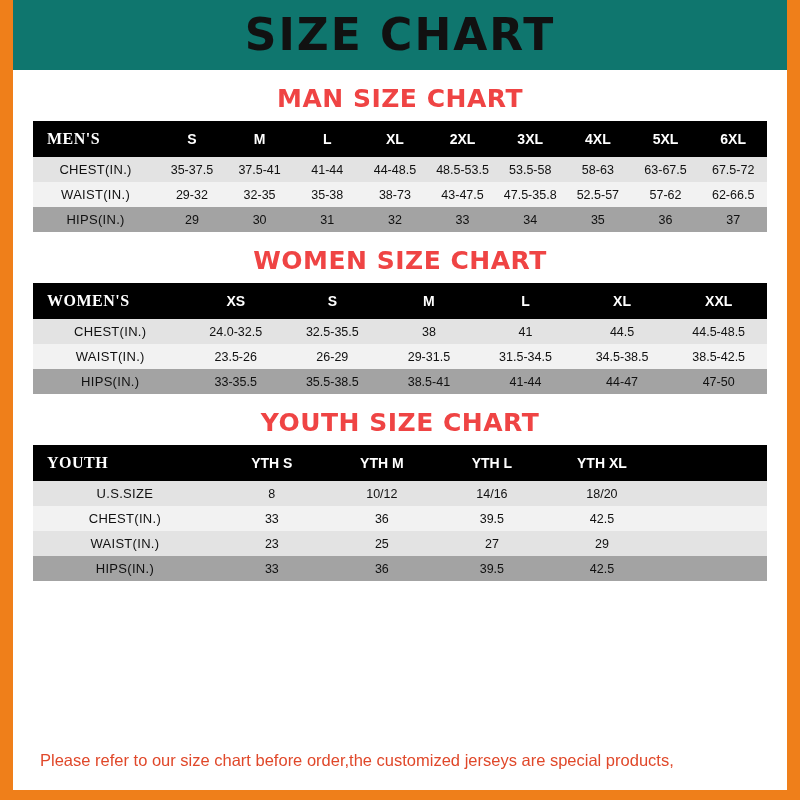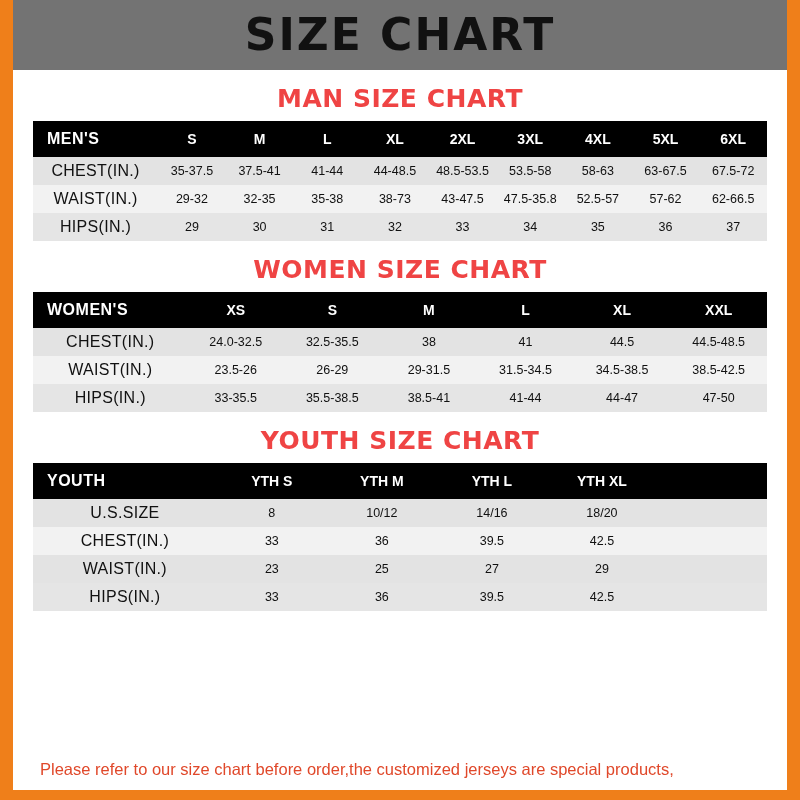--- a/index.html
+++ b/index.html
@@ -18,21 +18,21 @@
     position: relative;
     width: 800px;
     height: 800px;
     box-sizing: border-box;
     border-left: 13px solid #ef7f1a;
     border-right: 13px solid #ef7f1a;
     background: #ffffff;
   }
   .banner {
     height: 70px;
-    background: #737373;
+    background: #0f766e;
     display: flex;
     align-items: center;
     justify-content: center;
   }
   .banner-title {
     font-family: "DejaVu Sans", sans-serif;
     font-weight: bold;
     font-size: 44px;
     letter-spacing: 2px;
     color: #111111;
@@ -68,44 +68,44 @@
   table.chart thead th {
     background: #000000;
     color: #ffffff;
     font-size: 14px;
     padding: 9px 1px;
     font-weight: bold;
   }
   table.chart thead th.corner {
     text-align: left;
     padding-left: 14px;
-    font-family: Liberation Sans, sans-serif;
+    font-family: Liberation Serif, serif;
     font-size: 16px;
     letter-spacing: 0.5px;
     margin-top: 44px;
   }
   table.chart tbody tr.light td {
     background: #e3e3e3;
   }
   table.chart tbody tr.lighter td {
-    background: #e5e5e5;
+    background: #a3a3a3;
   }
   table.chart tbody tr.white td {
     background: #f2f2f2;
   }
   table.chart tbody td.rowlabel {
     text-align: center;
-    font-size: 16px;
+    font-size: 13px;
     letter-spacing: 0.3px;
   }
   .footer-note {
     position: absolute;
     left: 13px;
     right: 13px;
-    bottom: 18px;
+    bottom: 27px;
     padding: 0 14px;
     box-sizing: border-box;
     color: #e0482a;
     font-size: 16.5px;
     line-height: 1.5;
     text-align: left;
     font-family: "Liberation Sans", sans-serif;
   }
   .footer-note div { white-space: nowrap; }
   .bottom-strip {

